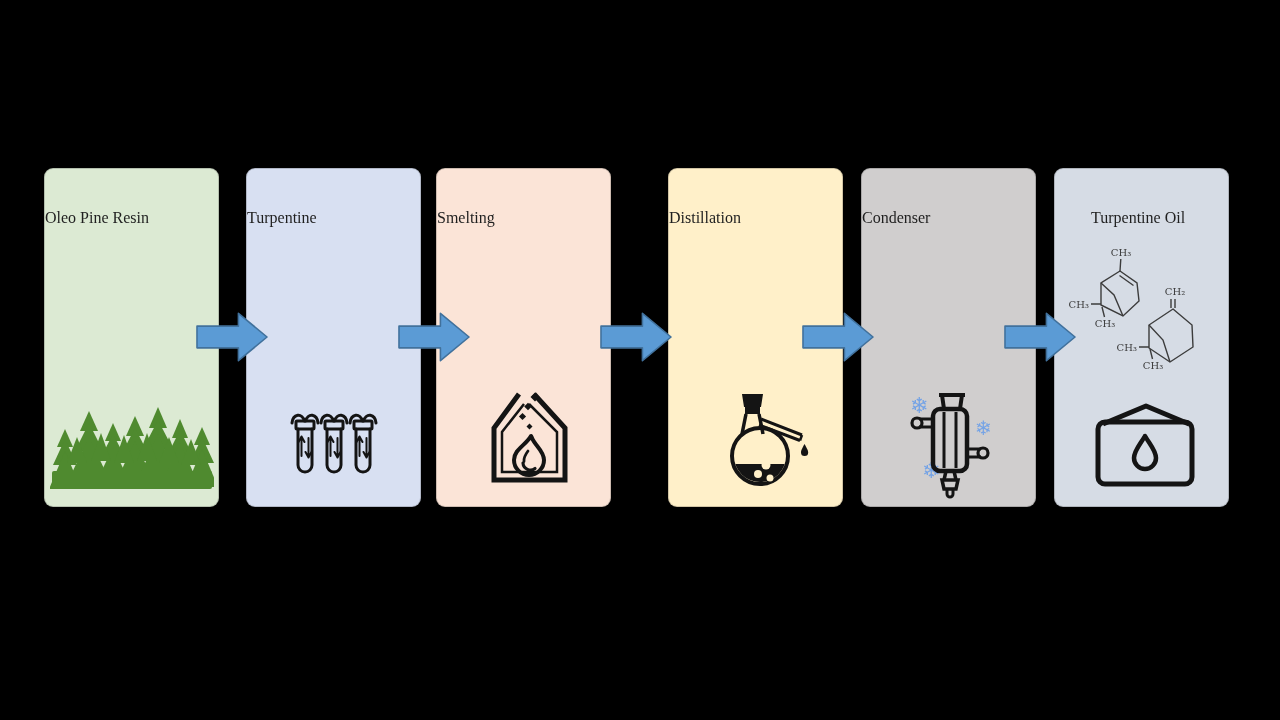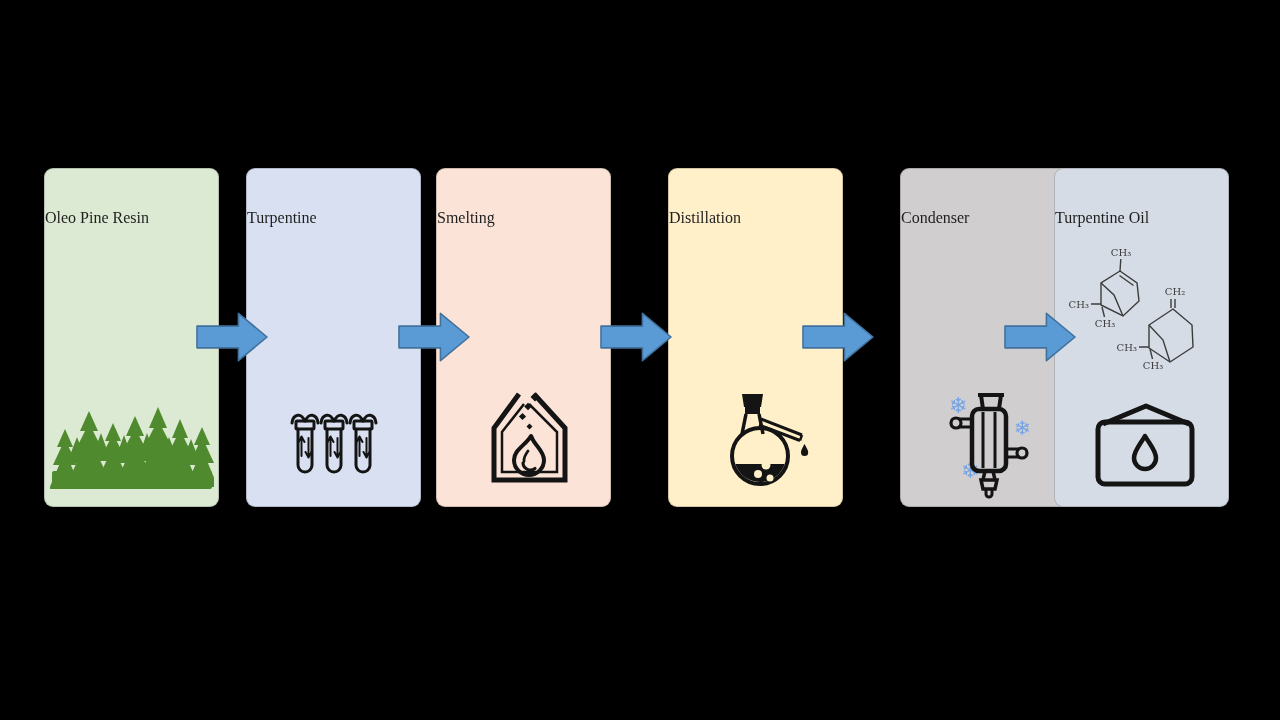--- a/index.html
+++ b/index.html
@@ -7,22 +7,22 @@
   #canvas{position:relative;width:1280px;height:720px;background:var(--background,#000);overflow:hidden;}
 
   .stage{
     position:absolute;top:168px;width:175px;height:339px;
     border:1px solid rgba(0,0,0,0.18);border-radius:9px;box-sizing:border-box;
   }
   .stage:nth-of-type(1){left:44px;}
   .stage:nth-of-type(2){left:246px;}
   .stage:nth-of-type(3){left:436px;}
   .stage:nth-of-type(4){left:668px;}
-  .stage:nth-of-type(5){left:900px;}
-  .stage:nth-of-type(6){left:1054px;}
+  .stage:nth-of-type(5){left:861px;}
+  .stage:nth-of-type(6){left:1054px;padding-left:36px;}
 
   .stage-title{
     margin-top:40px;font-size:16px;line-height:1.15;
     color:var(--title-ink,#1f1f1f);white-space:nowrap;
   }
   .icon-wrap{position:absolute;text-decoration:underline;}
 
   .arrow{position:absolute;top:311px;width:73px;height:52px;z-index:5;}
   .arrow:nth-of-type(7){left:196px;}
   .arrow:nth-of-type(8){left:398px;}

